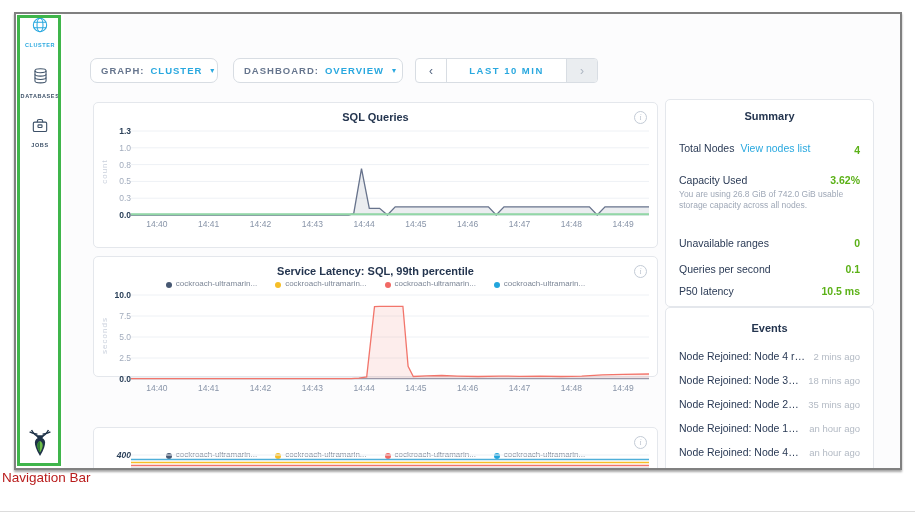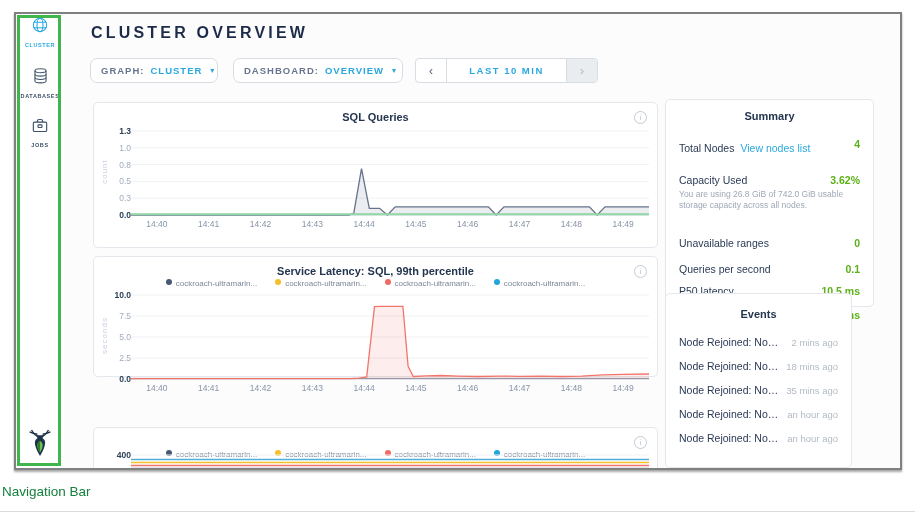--- a/index.html
+++ b/index.html
@@ -30,41 +30,41 @@
   .ts-next{border-left:1px solid #D8DDE3;background:#EAEDF0;color:#ACB5C1}
   .ts-label{flex:1;display:flex;align-items:center;justify-content:center;font-size:9.5px;font-weight:bold;
       letter-spacing:1.5px;color:#29A8DF}
   
   .card{position:absolute;background:#fff;border:1px solid #E4E7EC;border-radius:5px;box-sizing:border-box}
   .card-title{text-align:center;font-size:11px;font-weight:bold;color:#24354F;margin-top:8px}
   .info{position:absolute;right:10px;top:8px;width:11px;height:11px;border:1px solid #C3CBD6;border-radius:50%;
       color:#B6BFCB;font-size:7.5px;line-height:11px;text-align:center;font-style:italic;
       font-family:"Liberation Serif",serif;cursor:pointer}
   .legend{position:absolute;left:0;right:0;display:flex;justify-content:center;gap:18px}
-  .legend .li{display:flex;align-items:flex-start;gap:4px}
+  .legend .li{display:flex;align-items:flex-end;gap:4px}
   .legend .dot{width:6px;height:6px;border-radius:50%}
   .legend .ltxt{font-size:8px;color:#7D8797}
   .plot{position:absolute}
   .ytick{position:absolute;right:100%;font-size:8.5px;color:#A2ACBD;line-height:10px;white-space:nowrap}
   .ytick.strong{color:#2B4059;font-weight:bold}
   .xtick{position:absolute;width:44px;text-align:center;font-size:8.5px;color:#8894A8}
   .ylabel{position:absolute;width:60px;text-align:center;transform:rotate(-90deg);font-size:8px;
       color:#C9D0DC;letter-spacing:1px}
   
   .side-title{text-align:center;font-size:11px;font-weight:bold;color:#24354F}
-  .srow{display:flex;justify-content:space-between;align-items:flex-start;padding:0 13px}
+  .srow{display:flex;justify-content:space-between;align-items:flex-end;padding:0 13px}
   .slabel{font-size:10.5px;color:#2A3A55}
   .slink{font-size:10.5px;color:#29A8DF;margin-left:6px;cursor:pointer}
   .sval{font-size:10.5px;font-weight:bold;color:#5BB117;white-space:nowrap}
   .sdesc{padding:3px 13px 0 13px;font-size:8.5px;line-height:1.35;color:#9FA8B7}
   .erow{display:flex;justify-content:space-between;align-items:baseline;padding:0 13px}
   .etext{font-size:10.5px;color:#2A3A55;white-space:nowrap;overflow:hidden;text-overflow:ellipsis}
   .etime{font-size:9.5px;color:#B3BAC4;white-space:nowrap;margin-left:8px}
   
-  .caption{position:absolute;left:2px;top:484px;font-size:13.5px;color:#15803d}
+  .caption{position:absolute;left:2px;top:470px;font-size:13.5px;color:#b91c1c}
   .footline{position:absolute;left:0;right:0;top:511px;border-top:1px solid #DCDCDC}
 </style>
 </head>
 <body>
 
 <div class="app-window">
 
   <nav class="sidebar">
     <div class="nav-item active" style="top:3px">
       <span>
@@ -108,21 +108,20 @@
         <path d="M14 11 h12 l-2.5 5 h-7 z" fill="#1E3248"></path>
         <path d="M20 15 C29.5 15.5 31.5 24 20 43 C8.5 24 10.5 15.5 20 15" fill="#1E3248"></path>
         <path d="M20 20 C25.5 22 25.5 30 20 37.5 C14.5 30 14.5 22 20 20" fill="#6FBF4A"></path>
         <path d="M20 20 C14.5 22 14.5 30 20 37.5 Z" fill="#2E7D32"></path>
       </svg>
     </div>
     <div class="nav-highlight"></div>
   </nav>
 
   <div class="main">
-    <h1 class="page-title" style="margin:0;font-size:16px">CLUSTER OVERVIEW</h1>
 
     <div class="toolbar">
       <div class="dd" style="left:26px;width:128px">
         <span class="dlbl">GRAPH:</span>
         <span class="dval">CLUSTER</span>
         <span class="caret">▾</span>
       </div>
       <div class="dd" style="left:169px;width:170px">
         <span class="dlbl">DASHBOARD:</span>
         <span class="dval">OVERVIEW</span>
@@ -210,21 +209,21 @@
             <span class="ltxt">cockroach-ultramarin...</span>
           </span>
       </div>
       <div class="plot" style="left:37px;top:26px;width:518px;height:16px"><svg width="518" height="16" style="overflow: visible;">
             <line x1="0" y1="1" x2="518" y2="1" stroke="#EEF1F5" stroke-width="1"></line>
             <polyline points="0.0,5.5 518.0,5.5" fill="none" stroke="#4FAFD9" stroke-width="1.6"></polyline>
             <polyline points="0.0,8.5 518.0,8.5" fill="none" stroke="#F6BE27" stroke-width="1.6"></polyline>
             <polyline points="0.0,11.5 518.0,11.5" fill="none" stroke="#F1756B" stroke-width="1.6"></polyline>
             <polygon points="0.0,16 0.0,14.5 518.0,14.5 518.0,16" fill="rgba(135,149,168,0.25)"></polygon>
             <polyline points="0.0,14.5 518.0,14.5" fill="none" stroke="#8795A8" stroke-width="1.6"></polyline>
-          </svg><div class="ytick strong" style="top: -4px;">400</div></div>
+          </svg><div class="ytick strong" style="top: -4px; font-style: italic;">400</div></div>
     </div>
 
     <div class="card" style="left:601px;top:85px;width:209px;height:208px">
       <div class="side-title" style="margin-top:10px">Summary</div>
       <div class="srow" style="margin-top:16px">
         <span><span class="slabel">Total Nodes</span><span class="slink">View nodes list</span></span>
         <span class="sval">4</span>
       </div>
       <div class="srow" style="margin-top:18px">
         <span class="slabel">Capacity Used</span>
@@ -242,21 +241,21 @@
       <div class="srow" style="margin-top:10px">
         <span class="slabel">P50 latency</span>
         <span class="sval">10.5 ms</span>
       </div>
       <div class="srow" style="margin-top:12px">
         <span class="slabel">P99 latency</span>
         <span class="sval">285.2 ms</span>
       </div>
     </div>
 
-    <div class="card" style="left:601px;top:279px;width:187px;height:175px">
+    <div class="card" style="left:601px;top:293px;width:209px;height:175px">
       <div class="side-title" style="margin-top:14px">Events</div>
       <div class="erow" style="margin-top:16px">
         <span class="etext">Node Rejoined: Node 4 rej...</span>
         <span class="etime">2 mins ago</span>
       </div>
       <div class="erow" style="margin-top:12px">
         <span class="etext">Node Rejoined: Node 3 rej...</span>
         <span class="etime">18 mins ago</span>
       </div>
       <div class="erow" style="margin-top:12px">

